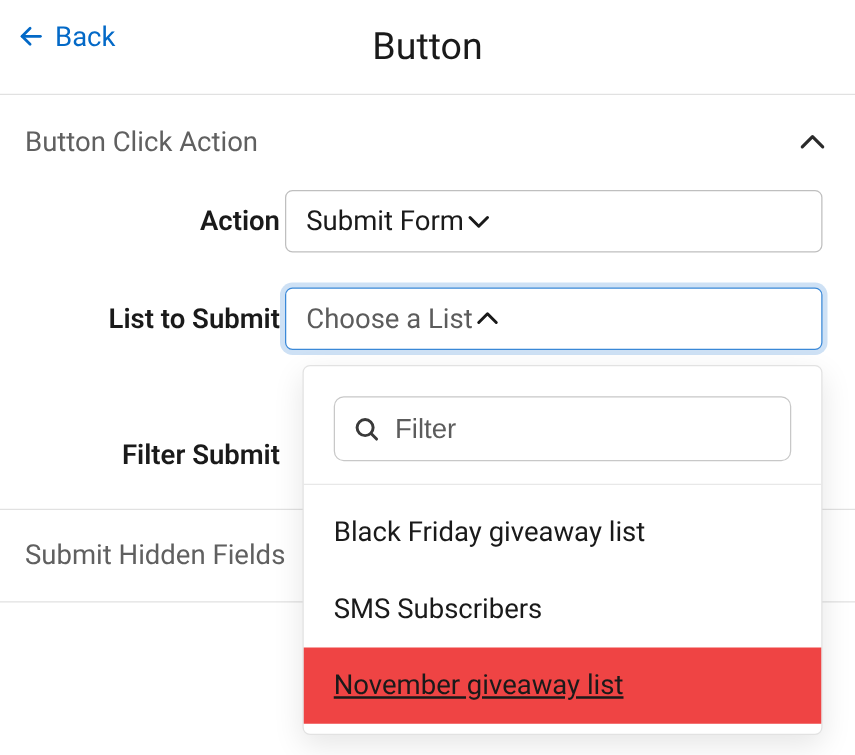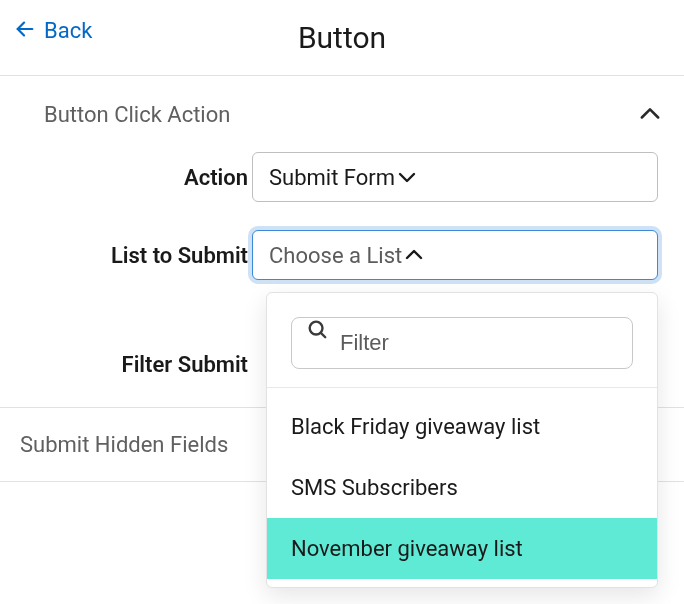--- a/index.html
+++ b/index.html
@@ -35,21 +35,20 @@
   }
   .back-btn svg { display: block; }
   .page-title {
     font-size: 30px;
     font-weight: 400;
     color: #1a1a1a;
   }
 
   .section {
     border-bottom: 1px solid #e1e1e1;
-    padding-left: 24px;
   }
   .section-header {
     display: flex;
     align-items: center;
     justify-content: space-between;
     padding: 24px 20px 24px 20px;
     cursor: pointer;
   }
   .section-title {
     font-size: 22px;
@@ -109,20 +108,21 @@
     border-radius: 6px;
     box-shadow: 0 8px 24px rgba(0,0,0,0.10);
     z-index: 20;
   }
   .dropdown-filter-wrap {
     padding: 24px 24px 18px 24px;
     border-bottom: 1px solid #e8e8e8;
   }
   .filter-input-wrap {
     display: flex;
+    align-items: center;
     gap: 10px;
     border: 1px solid #c8c8c8;
     border-radius: 8px;
     height: 52px;
     padding: 0 14px;
   }
   .filter-input-wrap svg { display: block; }
   .filter-input {
     border: none;
     outline: none;
@@ -134,21 +134,22 @@
   .filter-input::placeholder { color: #5c5c5c; }
 
   .dropdown-list { padding: 8px 0; }
   .dropdown-item {
     padding: 18px 24px;
     font-size: 22px;
     color: #1a1a1a;
     cursor: pointer;
   }
   .dropdown-item.highlight {
-    background: #5eead4;
+    background: #ef4444;
+    text-decoration: underline;
   }
 
   .section-collapsed {
     padding: 24px 20px;
     font-size: 22px;
     color: #606060;
     border-bottom: 1px solid #e1e1e1;
   }
 </style>
 </head>

